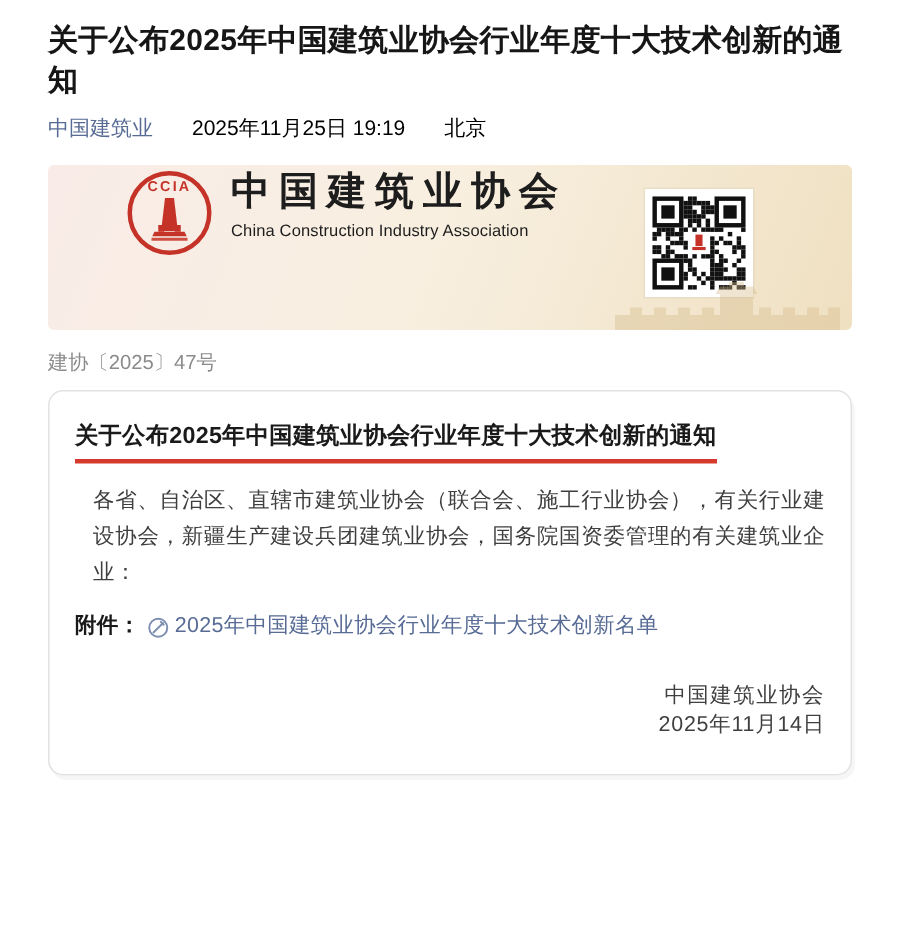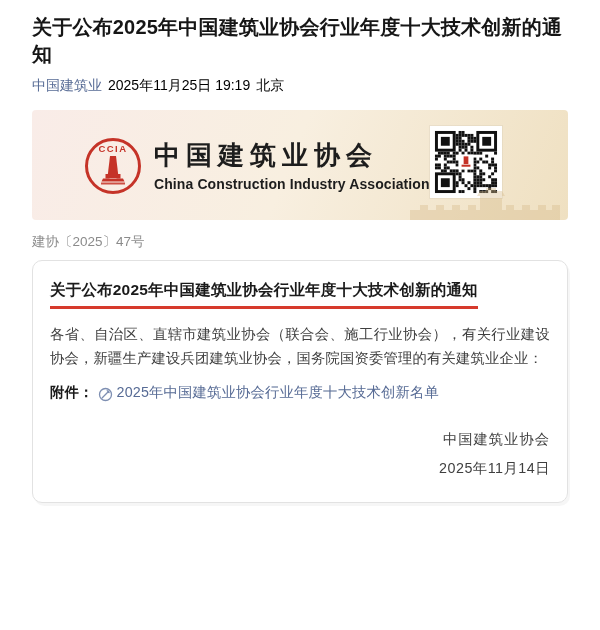--- a/index.html
+++ b/index.html
@@ -1,51 +1,51 @@
 <!DOCTYPE html>
 <html><head>
 <meta charset="utf-8">
 <style>
   html,body{margin:0;padding:0;background:#fff;width:600px;height:630px;overflow:hidden;
     font-family:"Liberation Sans","DejaVu Sans",sans-serif;}
   .page{width:600px;height:510px;box-sizing:border-box;padding:14px 32px 0 32px;}
 
   
   .title{margin:0;font-size:20px;line-height:27px;font-weight:700;color:#161616;letter-spacing:.2px;}
-  .meta{margin-top:9px;display:flex;align-items:center;gap:6px;font-size:14px;}
+  .meta{margin-top:9px;display:flex;align-items:center;gap:26px;font-size:14px;}
   .author{color:#576b95;text-decoration:none;cursor:pointer;}
   .meta .time,.meta .loc{color:#000000;}
 
   
   .banner{position:relative;margin-top:15px;height:110px;border-radius:4px;overflow:hidden;
     background:linear-gradient(112deg,#f9ece8 0%,#f8efe0 48%,#efe0c1 100%);
-    display:flex;align-items:center;}
+    display:flex;}
   .ccia-logo{margin-left:50px;flex:0 0 auto;}
   .org{margin-left:10px;color:#1d1d1d;}
   .org-cn{font-size:26px;font-weight:700;letter-spacing:6px;white-space:nowrap;}
-  .org-en{font-size:14px;font-weight:700;margin-top:3px;letter-spacing:.1px;white-space:nowrap;}
+  .org-en{font-size:11px;font-weight:400;margin-top:3px;letter-spacing:.1px;white-space:nowrap;}
   .qr-wrap{position:absolute;right:66px;top:16px;background:#fff;padding:3px;line-height:0;
     box-shadow:0 0 0 1px rgba(0,0,0,.04);}
   .watermark{position:absolute;right:8px;bottom:0;opacity:.4;}
 
   
   .doc-num{margin-top:13px;text-align:left;font-size:13.5px;color:#8b8b8b;padding-right:2px;}
 
   
   .notice{margin-top:9px;border:1px solid #e2e2e2;border-radius:10px;
     box-shadow:2px 3px 0 rgba(0,0,0,.035);padding:19px 17px 24px 17px;box-sizing:border-box;}
   .n-title{margin:0;font-size:15.5px;font-weight:700;color:#1a1a1a;display:inline-block;
     padding-bottom:5px;border-bottom:3px solid #d63a2c;letter-spacing:.2px;}
-  .n-para{margin:13px 0 0 0;font-size:14.3px;line-height:24px;color:#3f3f3f;
+  .n-para{margin:13px 0 0 12px;font-size:14.3px;line-height:24px;color:#3f3f3f;
     text-align:justify;letter-spacing:.2px;}
   .attach{margin-top:13px;font-size:14.3px;display:flex;align-items:flex-end;gap:4px;}
   .attach b{color:#1a1a1a;letter-spacing:.2px;}
   .attach a{color:#576b95;text-decoration:none;cursor:pointer;letter-spacing:.2px;}
   .sig{margin-top:28px;text-align:right;font-size:14.3px;color:#3f3f3f;letter-spacing:1px;}
-  .sig-date{margin-top:10px;text-align:right;font-size:14.3px;color:#3f3f3f;letter-spacing:.5px;}
+  .sig-date{margin-top:0;text-align:right;font-size:14.3px;color:#3f3f3f;letter-spacing:.5px;}
 </style>
 </head>
 <body>
 
 <div class="page">
 
   <h1 class="title">关于公布2025年中国建筑业协会行业年度十大技术创新的通知</h1>
 
   <div class="meta">
     <a class="author">中国建筑业</a>

